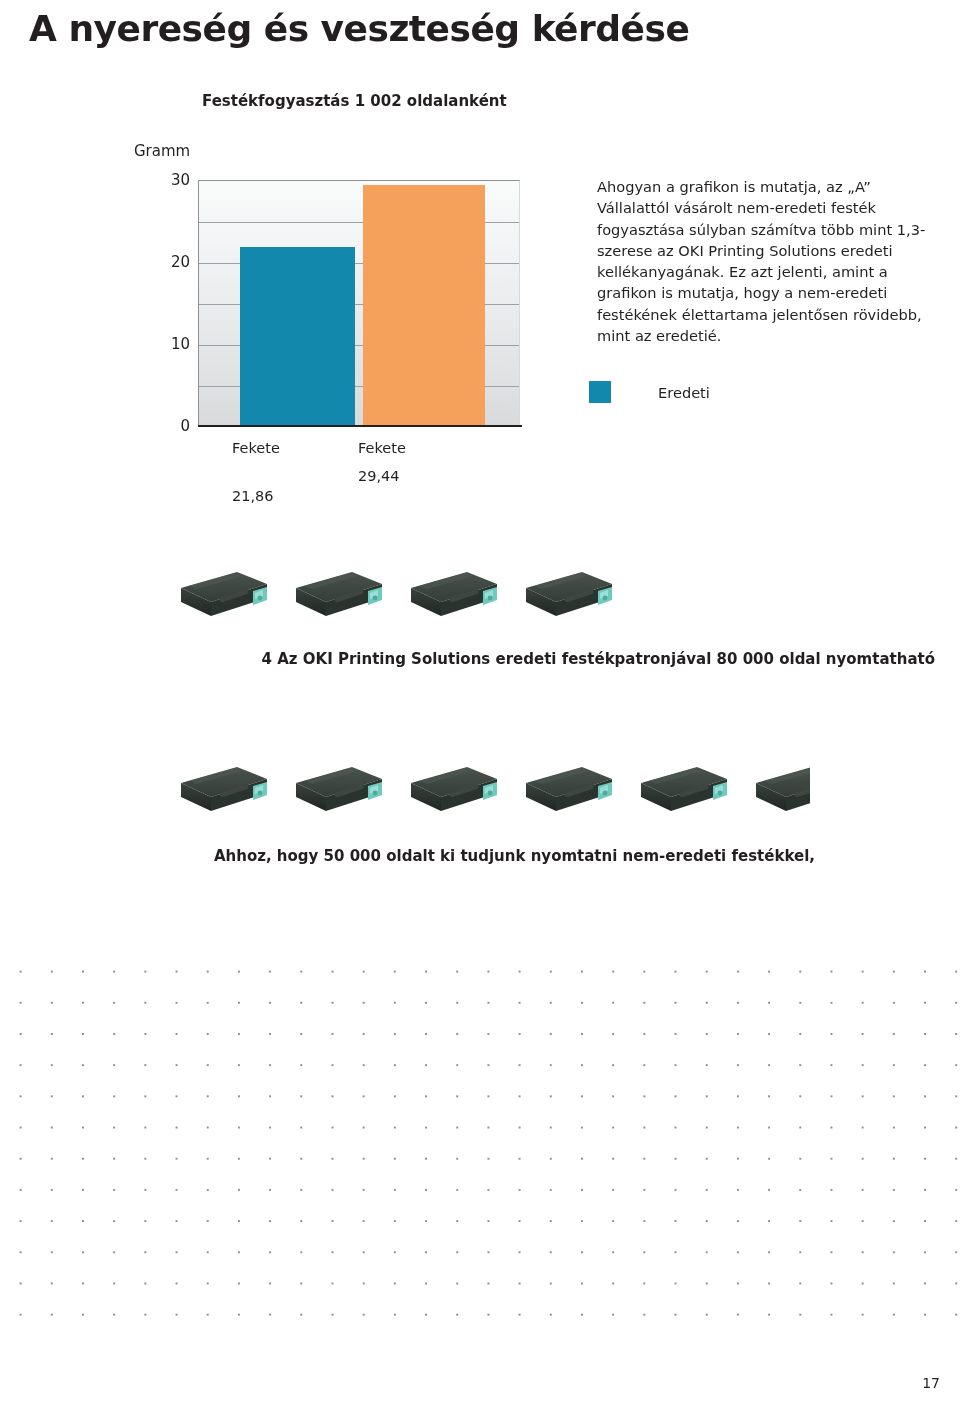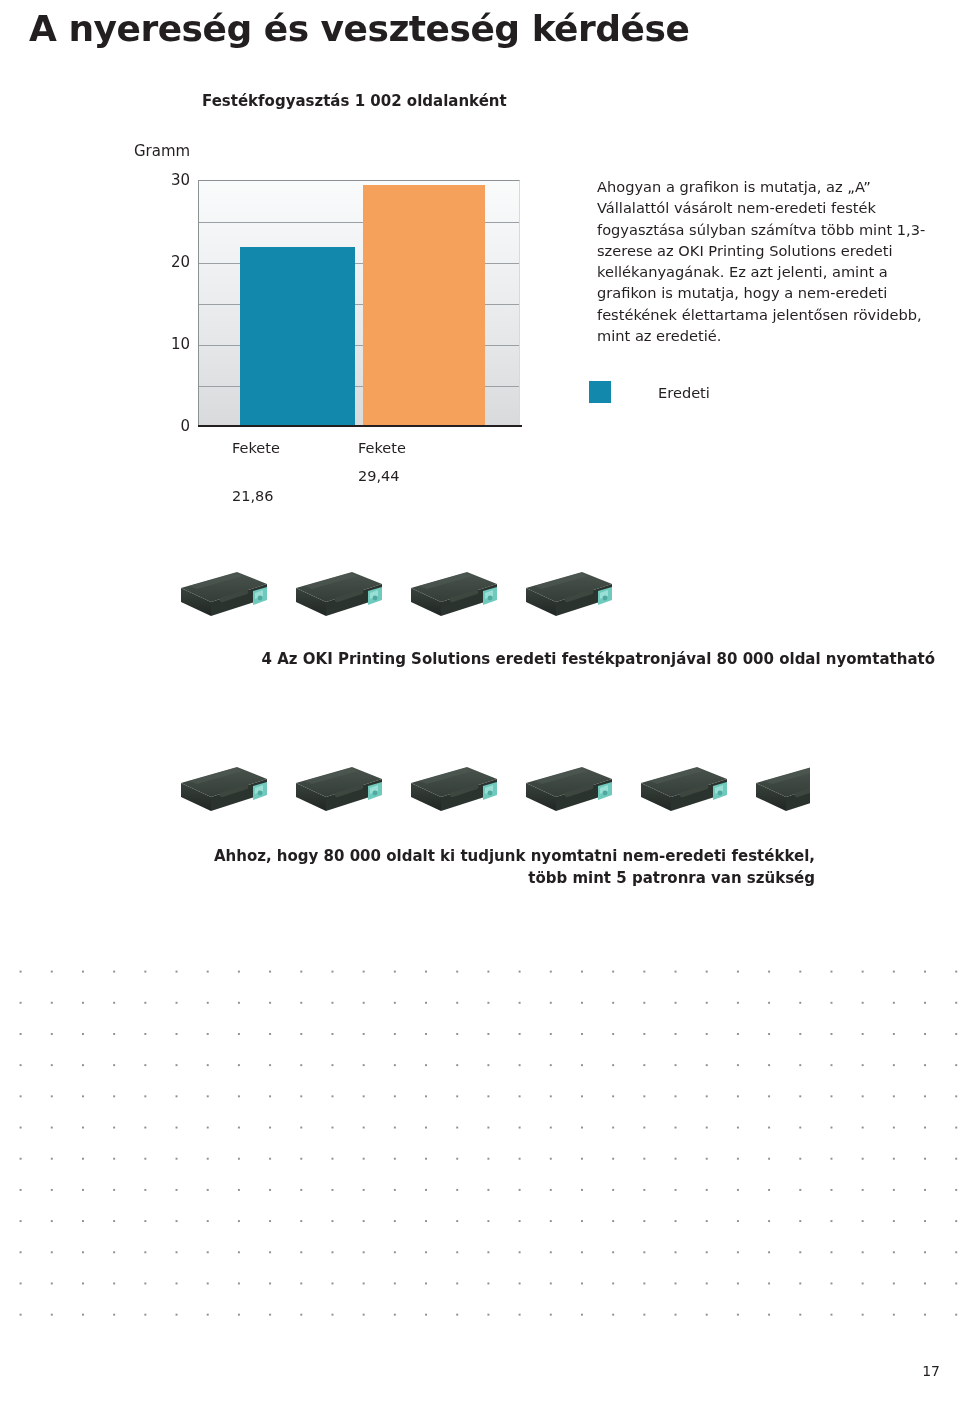--- a/index.html
+++ b/index.html
@@ -171,21 +171,21 @@
     height: 375px;
     background-image: radial-gradient(circle, #8e8e93 0.85px, rgba(255,255,255,0) 1.1px);
     background-size: 31.2px 31.2px;
     background-position: 5px 4px;
   }
 
   
   .page-number {
     position: absolute;
     right: 20px;
-    bottom: 26px;
+    bottom: 14px;
     font-size: 14px;
     color: #231f20;
   }
 </style>
 </head>
 <body>
 
 <div class="page-title">A nyereség és veszteség kérdése</div>
 
 <div class="chart-title">Festékfogyasztás 1 002 oldalanként</div>
@@ -355,19 +355,18 @@
       <polygon points="6,22 62,6 92,18 36,36" fill="url(#bodyTop)"></polygon>
       <polygon points="6,22 36,36 36,50 6,36" fill="url(#bodyFront)"></polygon>
       <polygon points="36,36 92,18 92,32 36,50" fill="#2b332f"></polygon>
       <polygon points="14,20 60,7 68,10 22,23" fill="#525c55" opacity="0.5"></polygon>
       <rect x="44" y="32" width="30" height="5" rx="2.5" fill="#3d463f" transform="rotate(-18 44 32)"></rect>
     </svg>
   </div>
 </div>
 
 <div class="caption" style="left:175px; top:845px; width:640px;">
-  <div>Ahhoz, hogy 80 000 oldalt ki tudjunk nyomtatni nem-eredeti festékkel,</div>
-  <div>több mint 5 patronra van szükség</div>
+  <div>Ahhoz, hogy 50 000 oldalt ki tudjunk nyomtatni nem-eredeti festékkel,</div>
 </div>
 
 <div class="dot-grid"></div>
 
 <div class="page-number">17</div>
 
 </body></html>

